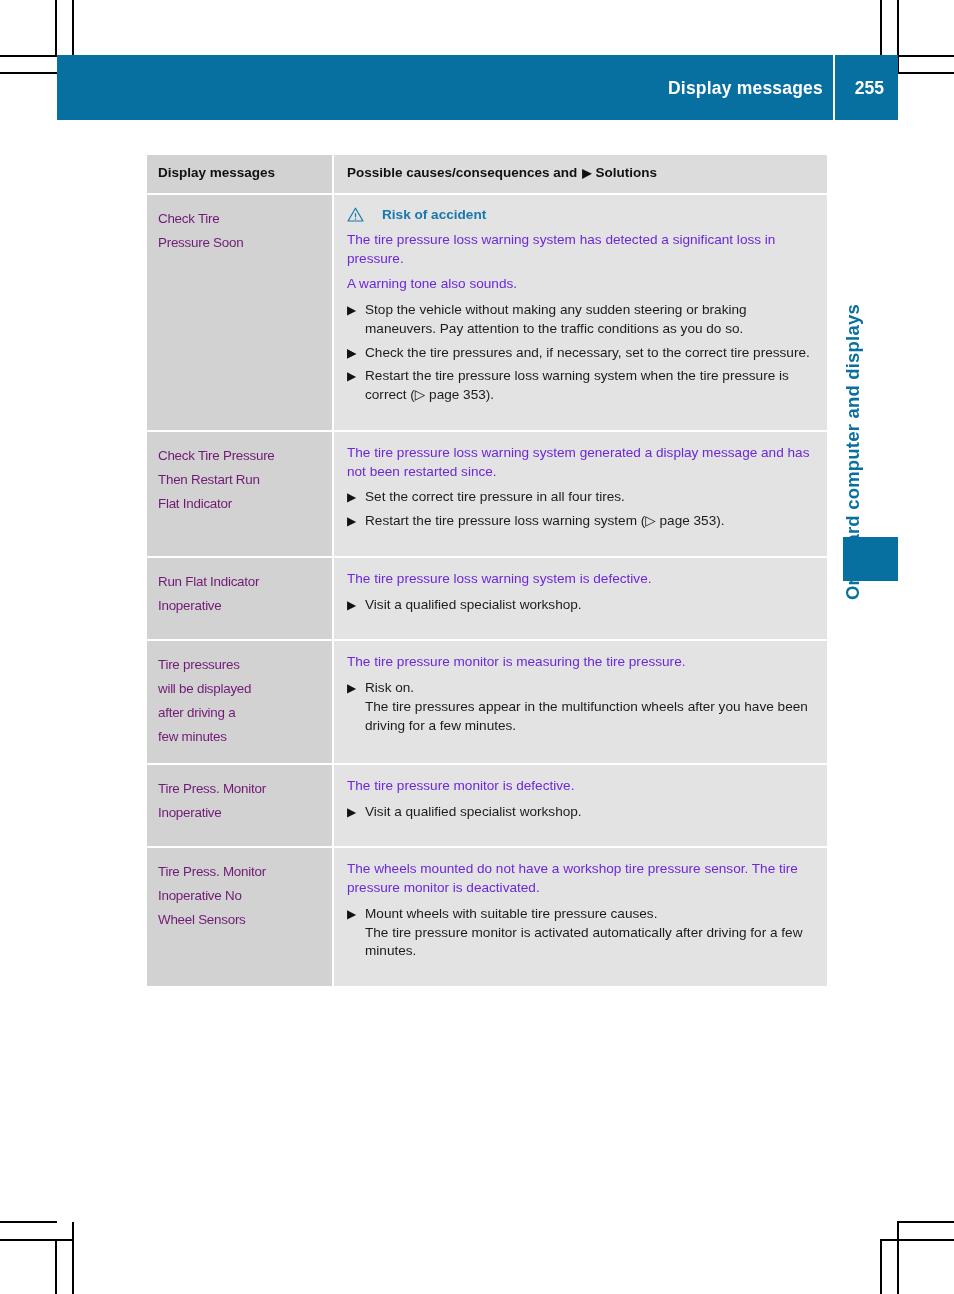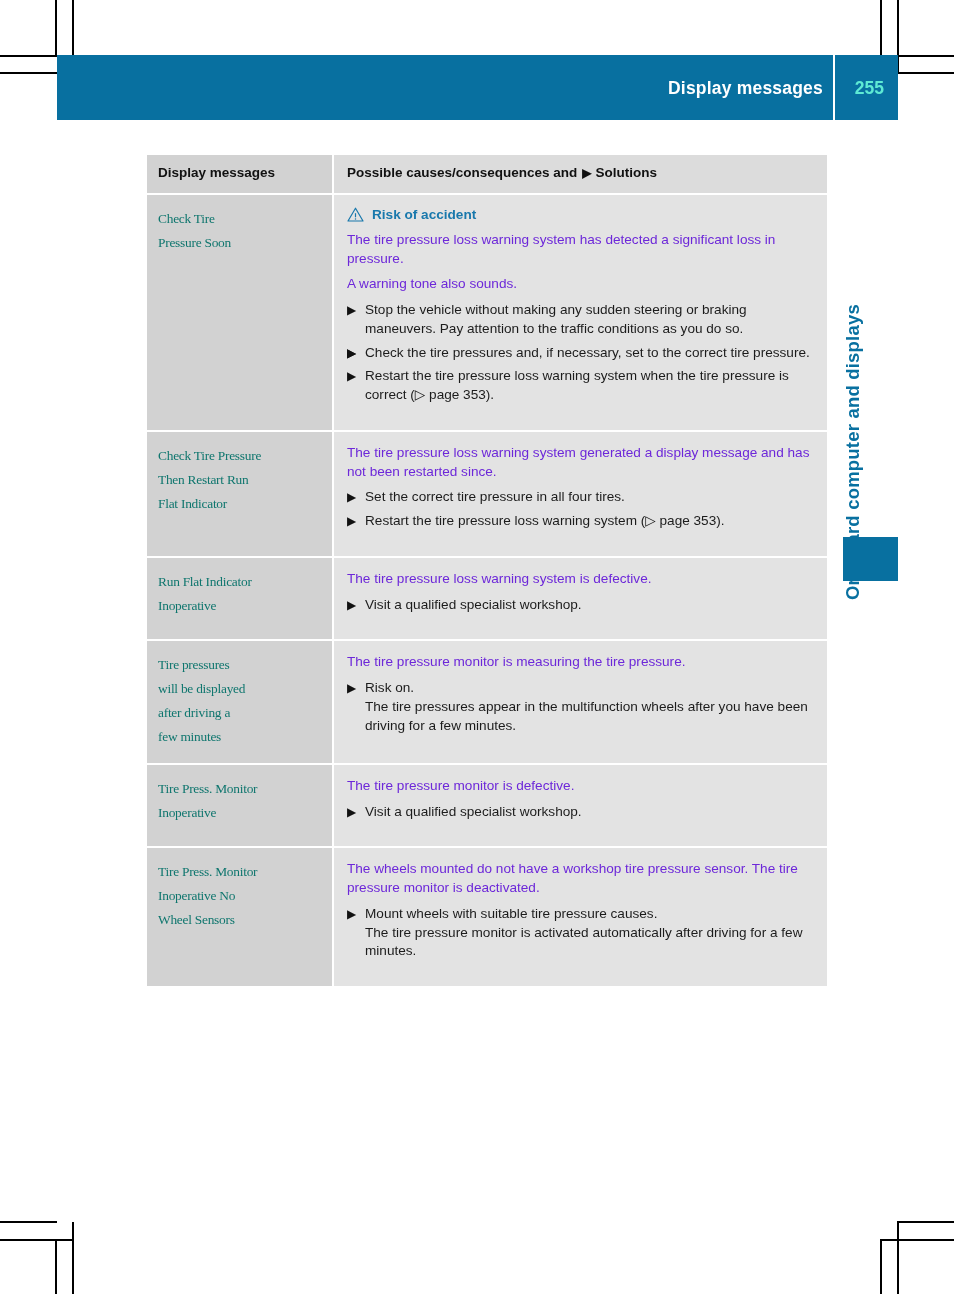--- a/index.html
+++ b/index.html
@@ -45,21 +45,21 @@
     top: 0;
     width: 2px;
     height: 65px;
     background: #ffffff;
   }
   .header-page {
     position: absolute;
     right: 14px;
     top: 50%;
     transform: translateY(-50%);
-    color: #5eead4;
+    color: #ffffff;
     font-size: 17.5px;
     font-weight: bold;
   }
 
   
   .side-label {
     position: absolute;
     left: 842px;
     top: 170px;
     width: 30px;
@@ -121,40 +121,40 @@
   .head-row .col-b { background: #dcdcdc; }
   .head-text {
     font-size: 13.5px;
     font-weight: bold;
     color: #111111;
     line-height: 1.25;
   }
 
   
   .msg {
-    font-family: Liberation Serif, serif;
+    font-family: Liberation Sans, sans-serif;
     font-size: 13.4px;
-    color: #0f766e;
+    color: #701a75;
     line-height: 1.78;
     white-space: pre-line;
     letter-spacing: -0.25px;
   }
 
   
   .para {
     font-size: 13.6px;
     color: #6d28d9;
     line-height: 1.38;
     margin: 0 0 7px 0;
   }
   .para:last-child { margin-bottom: 0; }
 
   .warn-title {
     display: flex;
-    gap: 8px;
+    gap: 18px;
     margin: 0 0 9px 0;
     color: #1878ac;
     font-size: 13.6px;
     font-weight: bold;
   }
   .warn-icon { display: block; flex: 0 0 auto; }
 
   
   .bullet {
     position: relative;

